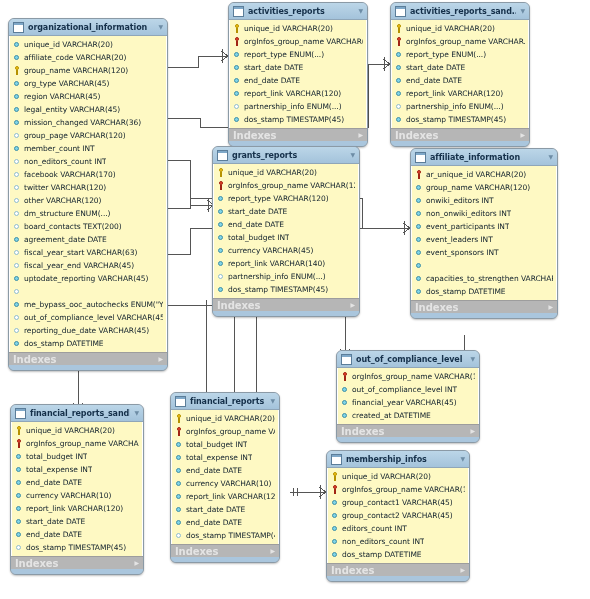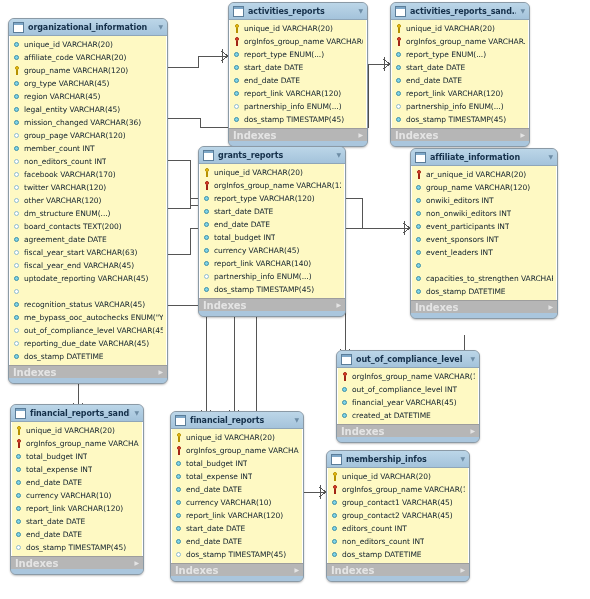--- a/index.html
+++ b/index.html
@@ -326,24 +326,20 @@
           </div>
           <div class="tb-col">
             <span class="col-key key-nn"></span>
             <span class="col-text">uptodate_reporting VARCHAR(45)</span>
           </div>
           <div class="tb-col">
             <span class="col-key key-null"></span>
           </div>
           <div class="tb-col">
             <span class="col-key key-nn"></span>
-            <span class="col-text">recognition_status VARCHAR(45)</span>
-          </div>
-          <div class="tb-col">
-            <span class="col-key key-nn"></span>
             <span class="col-text">me_bypass_ooc_autochecks ENUM("Yes", "No")</span>
           </div>
           <div class="tb-col">
             <span class="col-key key-null"></span>
             <span class="col-text">out_of_compliance_level VARCHAR(45)</span>
           </div>
           <div class="tb-col">
             <span class="col-key key-null"></span>
             <span class="col-text">reporting_due_date VARCHAR(45)</span>
           </div>
@@ -443,21 +439,21 @@
             <span class="col-key key-nn"></span>
             <span class="col-text">dos_stamp TIMESTAMP(45)</span>
           </div>
         </div>
         <div class="tb-footer">
           <span class="tb-footer-label">Indexes</span>
           <span class="tb-footer-arrow">▶</span>
         </div>
         <div class="tb-base"></div>
       </div>
-      <div class="table-box" style="left: 198px; top: 146px; width: 148px;">
+      <div class="table-box" style="left: 212px; top: 146px; width: 148px;">
         <div class="tb-header">
           <span class="tb-icon"></span>
           <span class="tb-title">grants_reports</span>
           <span class="tb-caret">▼</span>
         </div>
         <div class="tb-cols">
           <div class="tb-col">
             <span class="col-key key-pk"></span>
             <span class="col-text">unique_id VARCHAR(20)</span>
           </div>
@@ -526,25 +522,25 @@
           <div class="tb-col">
             <span class="col-key key-nn"></span>
             <span class="col-text">non_onwiki_editors INT</span>
           </div>
           <div class="tb-col">
             <span class="col-key key-nn"></span>
             <span class="col-text">event_participants INT</span>
           </div>
           <div class="tb-col">
             <span class="col-key key-nn"></span>
+            <span class="col-text">event_leaders INT</span>
+          </div>
+          <div class="tb-col">
+            <span class="col-key key-nn"></span>
             <span class="col-text">event_sponsors INT</span>
-          </div>
-          <div class="tb-col">
-            <span class="col-key key-nn"></span>
-            <span class="col-text">event_leaders INT</span>
           </div>
           <div class="tb-col">
             <span class="col-key key-nn"></span>
           </div>
           <div class="tb-col">
             <span class="col-key key-nn"></span>
             <span class="col-text">capacities_to_strengthen VARCHAR(120)</span>
           </div>
           <div class="tb-col">
             <span class="col-key key-nn"></span>
@@ -634,21 +630,21 @@
             <span class="col-key key-null"></span>
             <span class="col-text">dos_stamp TIMESTAMP(45)</span>
           </div>
         </div>
         <div class="tb-footer">
           <span class="tb-footer-label">Indexes</span>
           <span class="tb-footer-arrow">▶</span>
         </div>
         <div class="tb-base"></div>
       </div>
-      <div class="table-box" style="left: 170px; top: 411px; width: 134px;">
+      <div class="table-box" style="left: 170px; top: 392px; width: 110px;">
         <div class="tb-header">
           <span class="tb-icon"></span>
           <span class="tb-title">financial_reports</span>
           <span class="tb-caret">▼</span>
         </div>
         <div class="tb-cols">
           <div class="tb-col">
             <span class="col-key key-pk"></span>
             <span class="col-text">unique_id VARCHAR(20)</span>
           </div>

